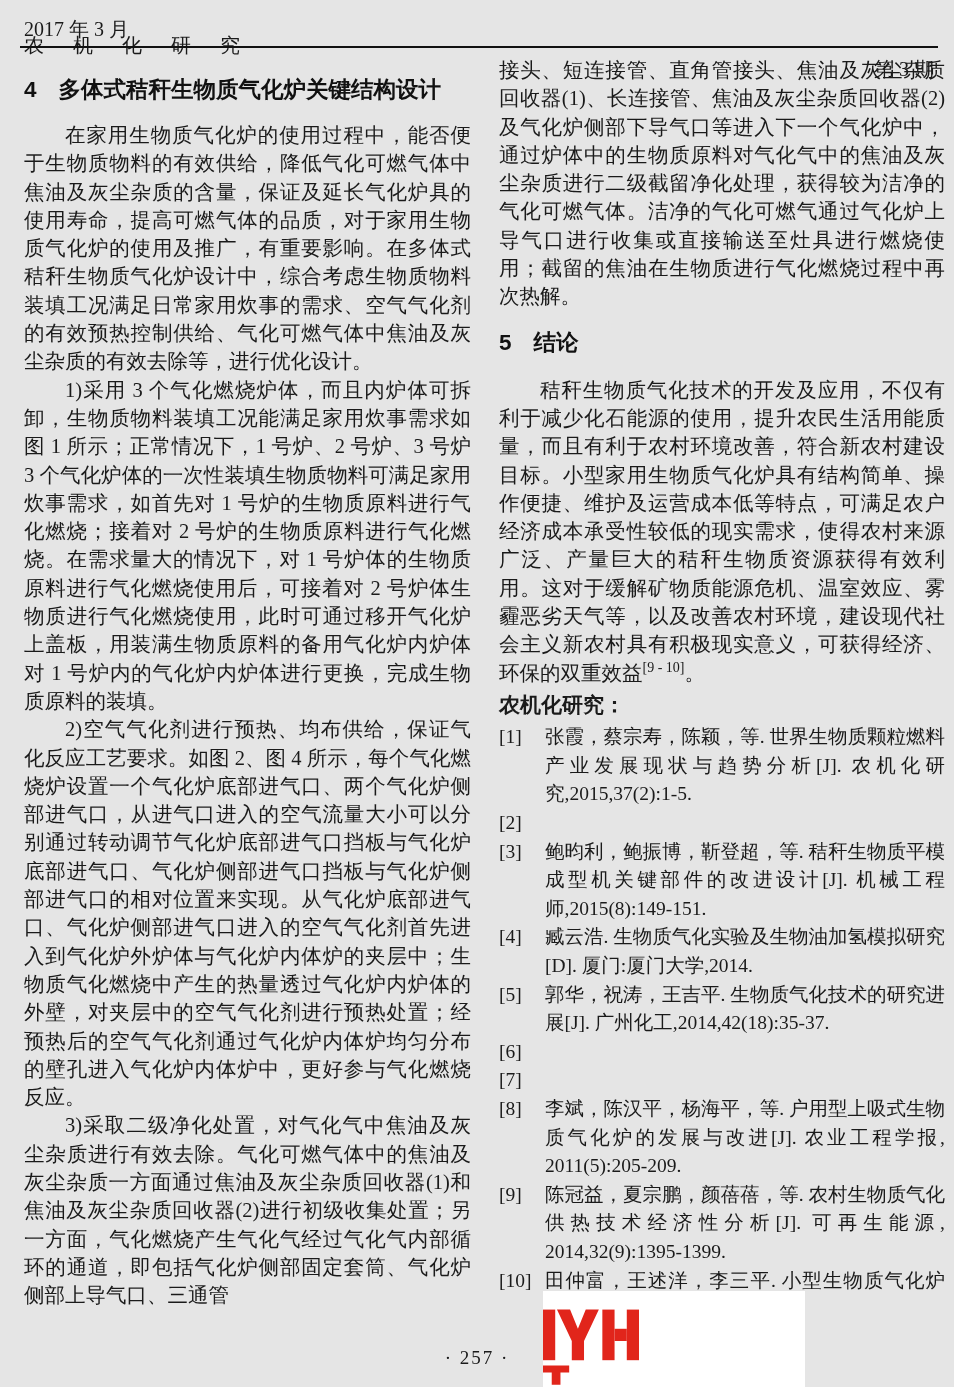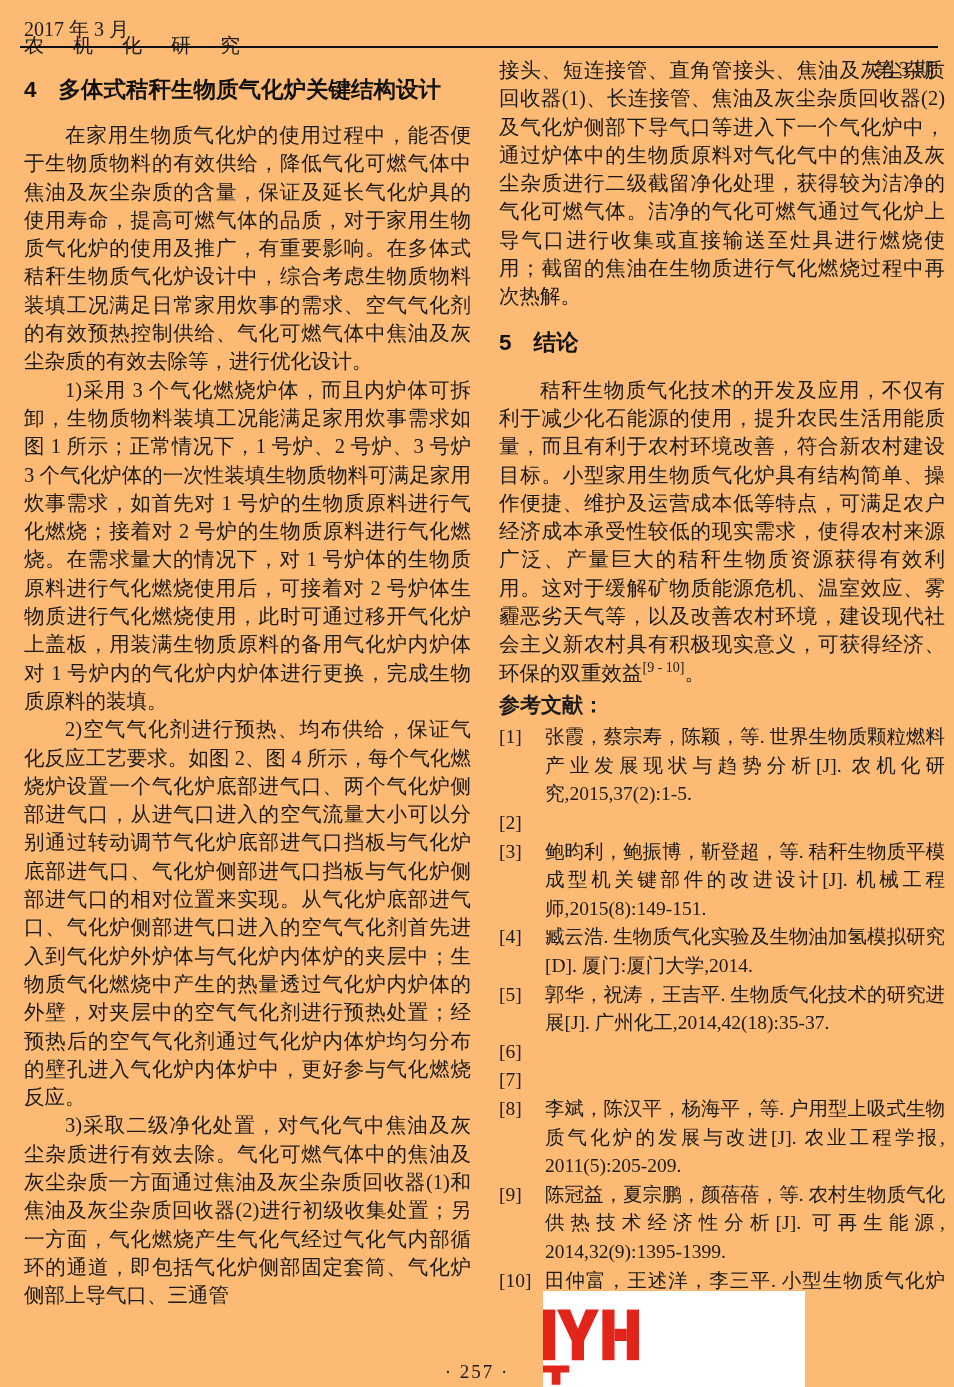--- a/index.html
+++ b/index.html
@@ -1,19 +1,19 @@
 <!DOCTYPE html>
 <html><head>
 <meta charset="utf-8">
 <style>
   html,body{margin:0;padding:0;background:#fff;}
   .page{
     position:relative;
     width:954px;height:1387px;
-    background:#fdba74;
+    background:#e5e5e5;
     color:#1a1a1a;
     font-family:"Liberation Serif","DejaVu Serif",serif;
     overflow:hidden;
   }
   
   .hdr{
     position:absolute;top:16px;left:24px;right:20px;height:28px;
     font-size:20px;
   }
   .hdr-date{position:absolute;left:0;top:0;}
@@ -53,21 +53,21 @@
   .logo{
     position:absolute;left:44px;top:24px;z-index:5;
     width:262px;height:104px;background:#fff;
     display:flex;align-items:flex-start;gap:12px;
   }
   .logo-mark{flex-shrink:0;}
   .logo-txt{padding-top:6px;}
 
   
   .footer{
-    position:absolute;left:0;right:0;bottom:4px;
+    position:absolute;left:0;right:0;bottom:18px;
     text-align:center;font-size:19px;letter-spacing:2px;margin-top:12px;
   }
 </style>
 </head>
 <body>
 
 <div class="page">
 
   <div class="hdr">
     <span class="hdr-date">2017 年 3 月</span>
@@ -90,21 +90,21 @@
   <div class="col col-right">
     <p class="para noindent" style="margin-top:0;">接头、短连接管、直角管接头、焦油及灰尘杂质回收器(1)、长连接管、焦油及灰尘杂质回收器(2)及气化炉侧部下导气口等进入下一个气化炉中，通过炉体中的生物质原料对气化气中的焦油及灰尘杂质进行二级截留净化处理，获得较为洁净的气化可燃气体。洁净的气化可燃气通过气化炉上导气口进行收集或直接输送至灶具进行燃烧使用；截留的焦油在生物质进行气化燃烧过程中再次热解。</p>
 
     <div class="sec-head h5">
       <span>5</span>
       <span>结论</span>
     </div>
 
     <p class="para"><span>秸秆生物质气化技术的开发及应用，不仅有利于减少化石能源的使用，提升农民生活用能质量，而且有利于农村环境改善，符合新农村建设目标。小型家用生物质气化炉具有结构简单、操作便捷、维护及运营成本低等特点，可满足农户经济成本承受性较低的现实需求，使得农村来源广泛、产量巨大的秸秆生物质资源获得有效利用。这对于缓解矿物质能源危机、温室效应、雾霾恶劣天气等，以及改善农村环境，建设现代社会主义新农村具有积极现实意义，可获得经济、环保的双重效益</span><sup class="cite">[9 - 10]</sup><span>。</span></p>
 
-    <div class="ref-label">参考文献：</div>
+    <div class="ref-label">农机化研究：</div>
 
     <div class="refs">
       <div class="ref">
         <span class="ref-num">[1]</span>
         <span class="ref-text">张霞，蔡宗寿，陈颖，等. 世界生物质颗粒燃料产业发展现状与趋势分析[J]. 农机化研究,2015,37(2):1-5.</span>
       </div>
       <div class="ref">
         <span class="ref-num">[2]</span>
       </div>
       <div class="ref">

